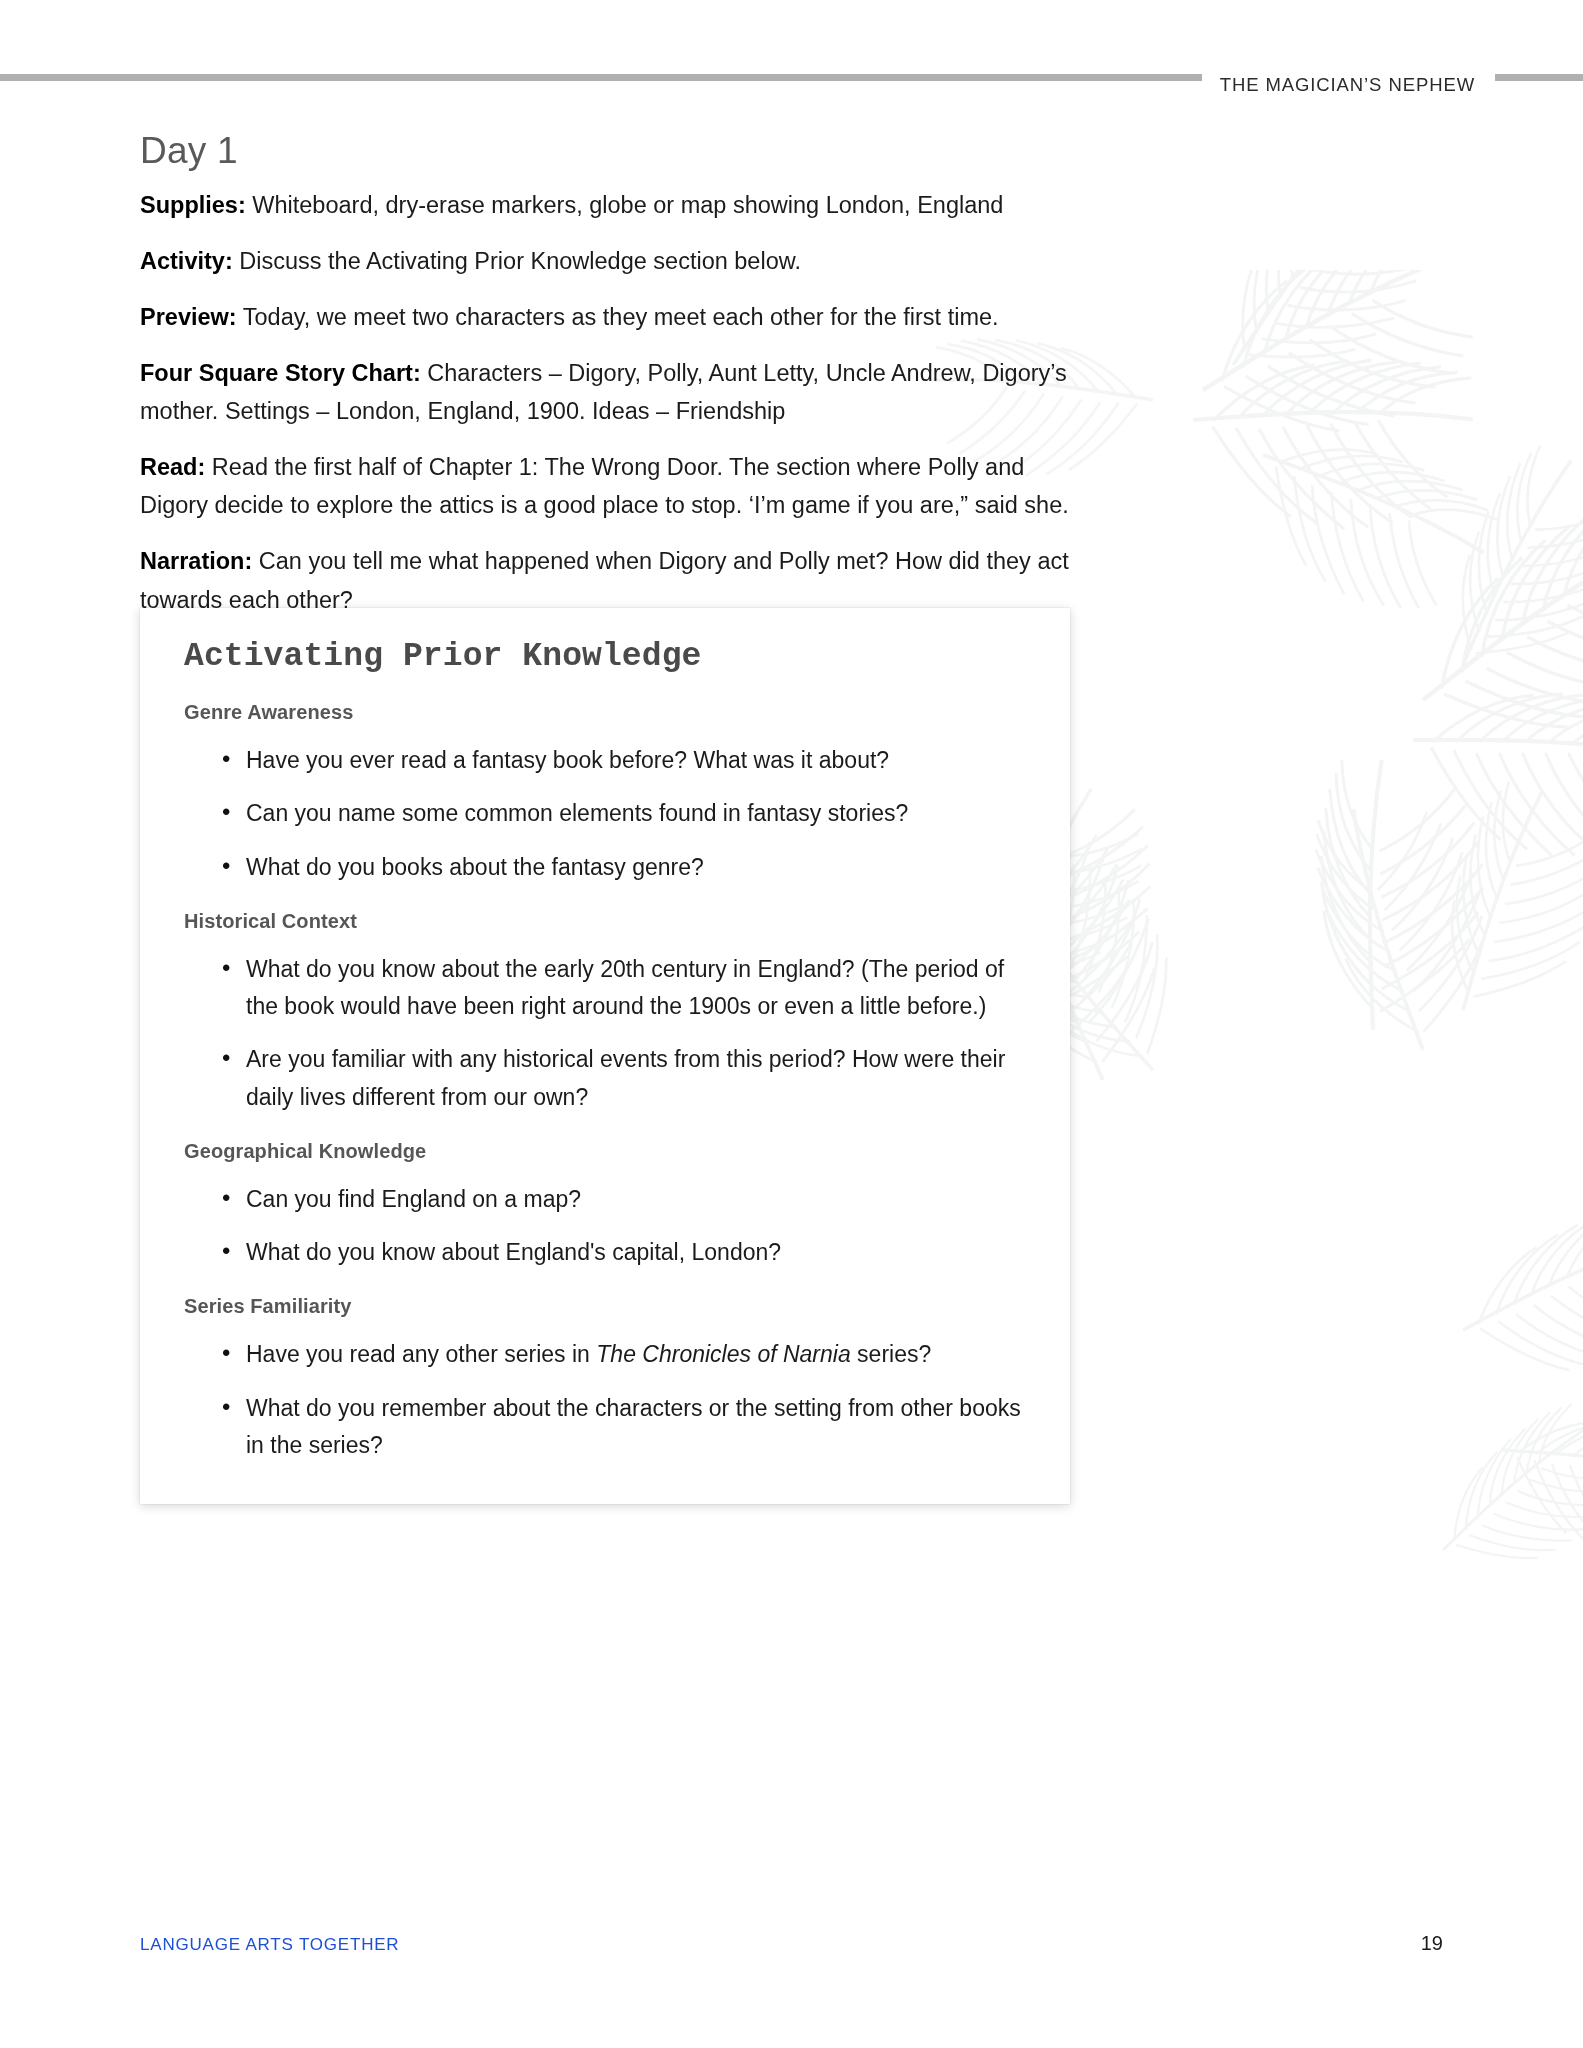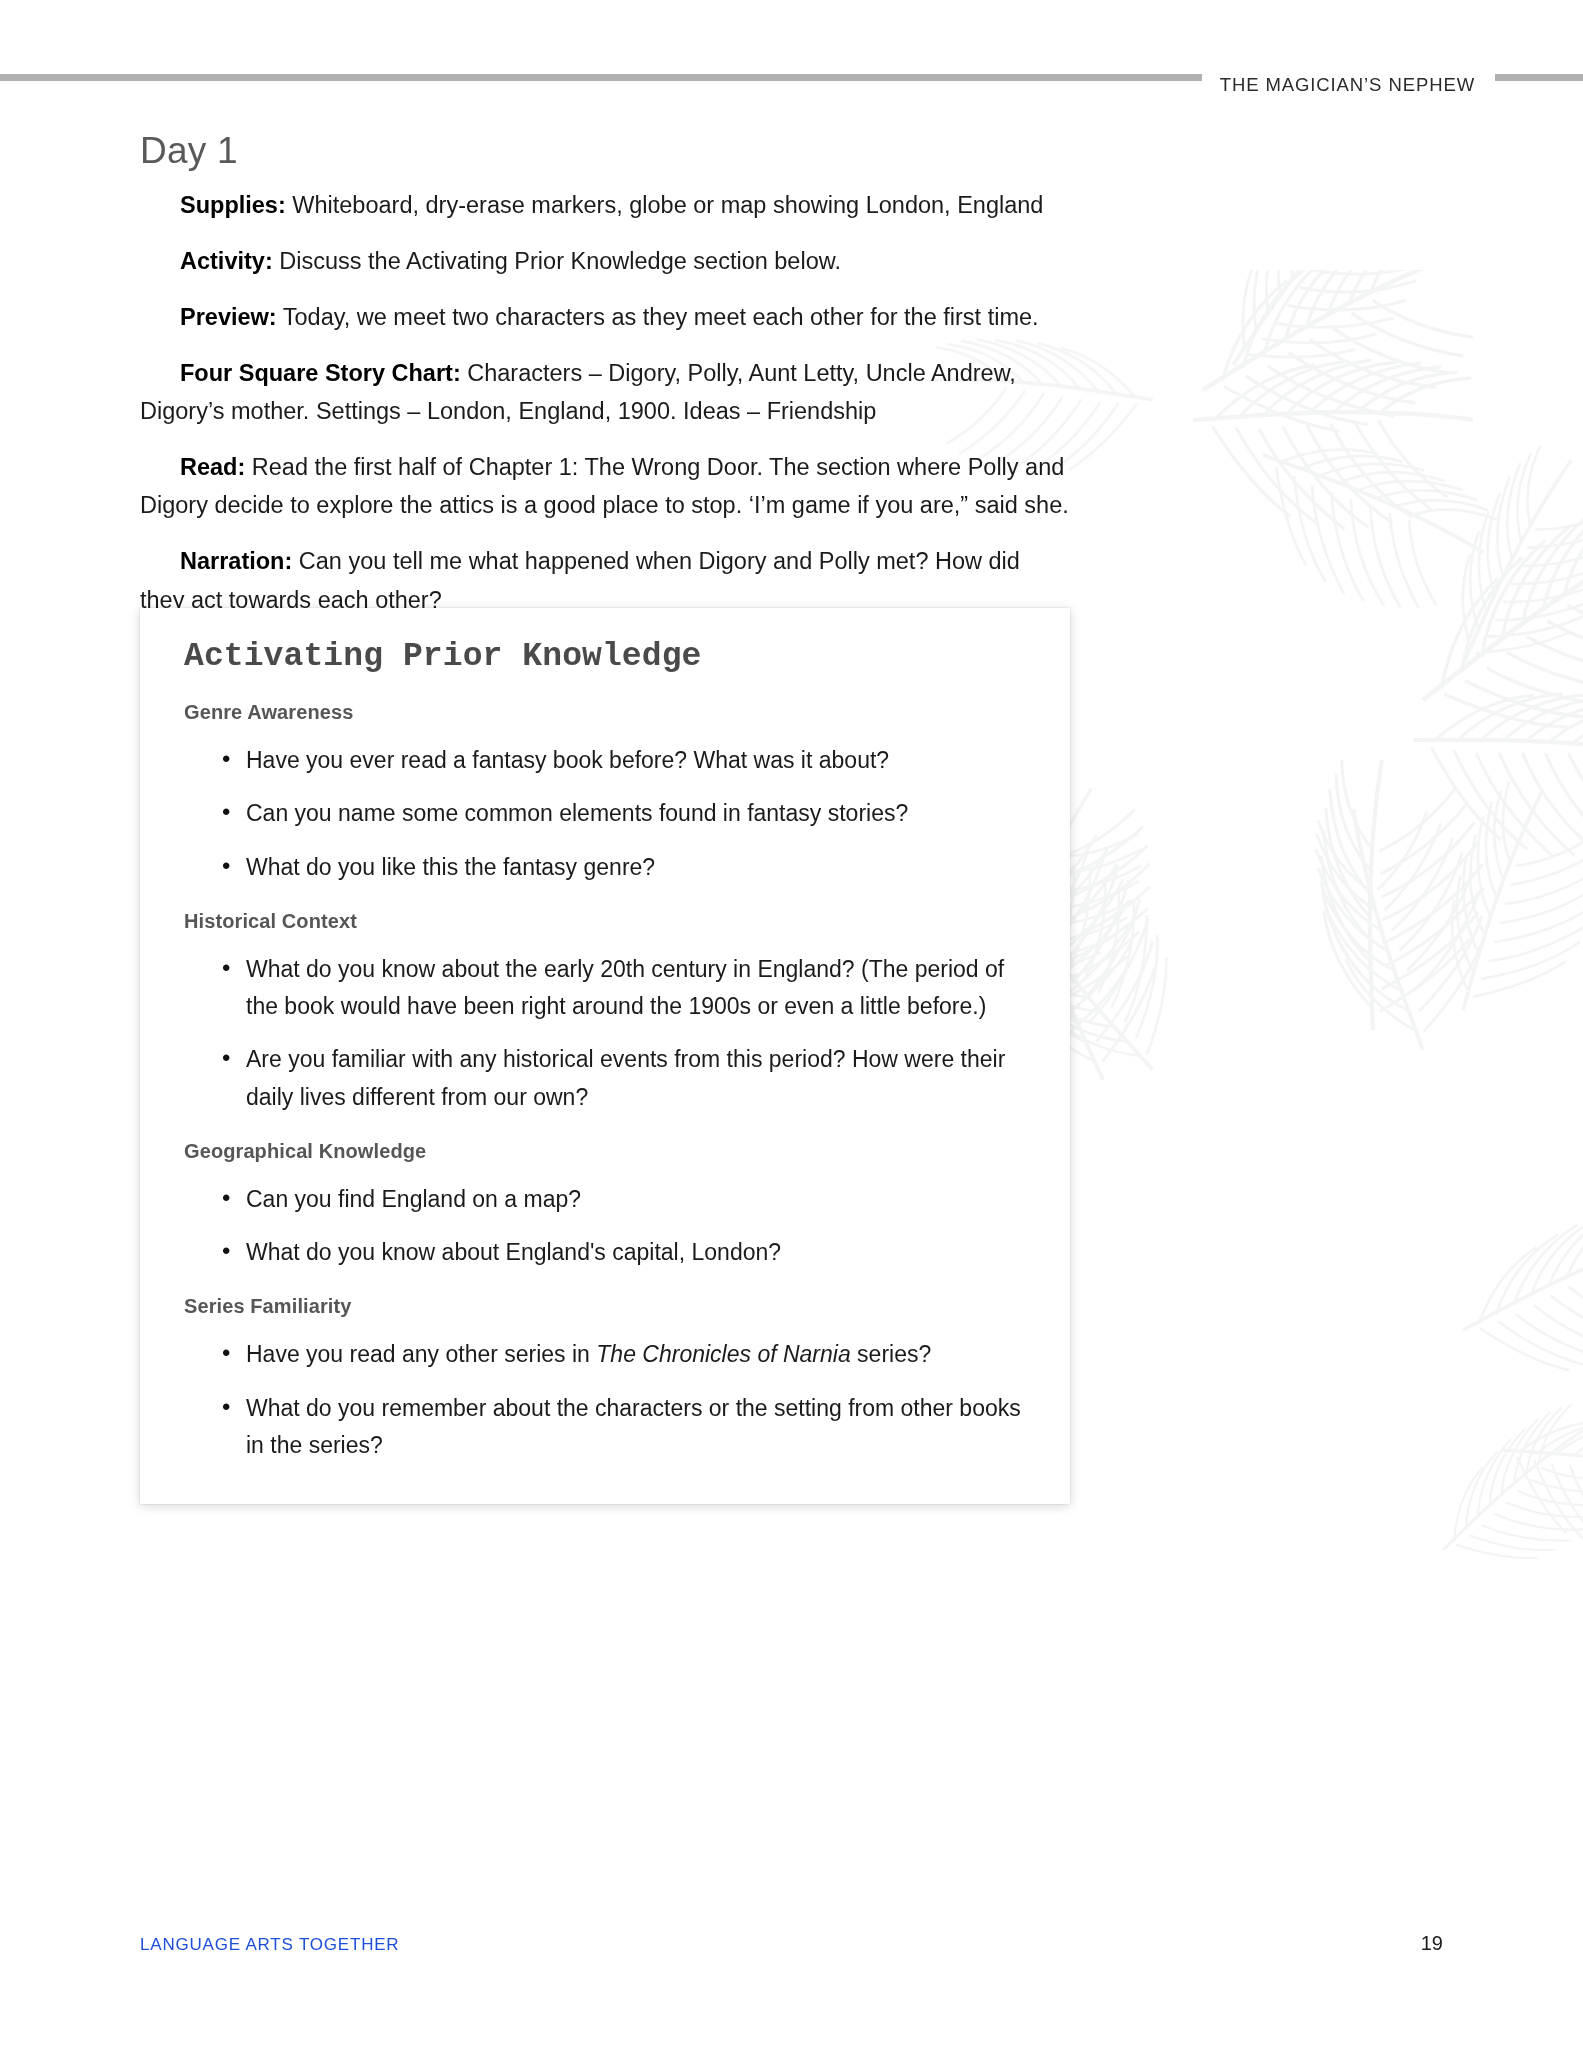--- a/index.html
+++ b/index.html
@@ -88,21 +88,20 @@
     font-size: 23.5px;
     line-height: 1.62;
     color: #1b1b1b;
     margin: 0 0 18px 0;
     font-family: "Liberation Sans", sans-serif;
     font-stretch: condensed;
   }
   p.para b {
     font-weight: 700;
     color: #000;
-    margin-left: 40px;
   }
 
   
   .apk-card {
     position: absolute;
     left: 140px;
     top: 608px;
     width: 930px;
     background: #ffffff;
     box-shadow: 0 2px 10px rgba(0,0,0,0.16), 0 0 1px rgba(0,0,0,0.25);
@@ -308,21 +307,21 @@
 
     <h3>Genre Awareness</h3>
     <ul>
       <li>
         <span>Have you ever read a fantasy book before? What was it about?</span>
       </li>
       <li>
         <span>Can you name some common elements found in fantasy stories?</span>
       </li>
       <li>
-        <span>What do you like this the fantasy genre?</span>
+        <span>What do you books about the fantasy genre?</span>
       </li>
     </ul>
 
     <h3>Historical Context</h3>
     <ul>
       <li>
         <span>What do you know about the early 20th century in England? (The period of the book would have been right around the 1900s or even a little before.)</span>
       </li>
       <li>
         <span>Are you familiar with any historical events from this period? How were their daily lives different from our own?</span>

